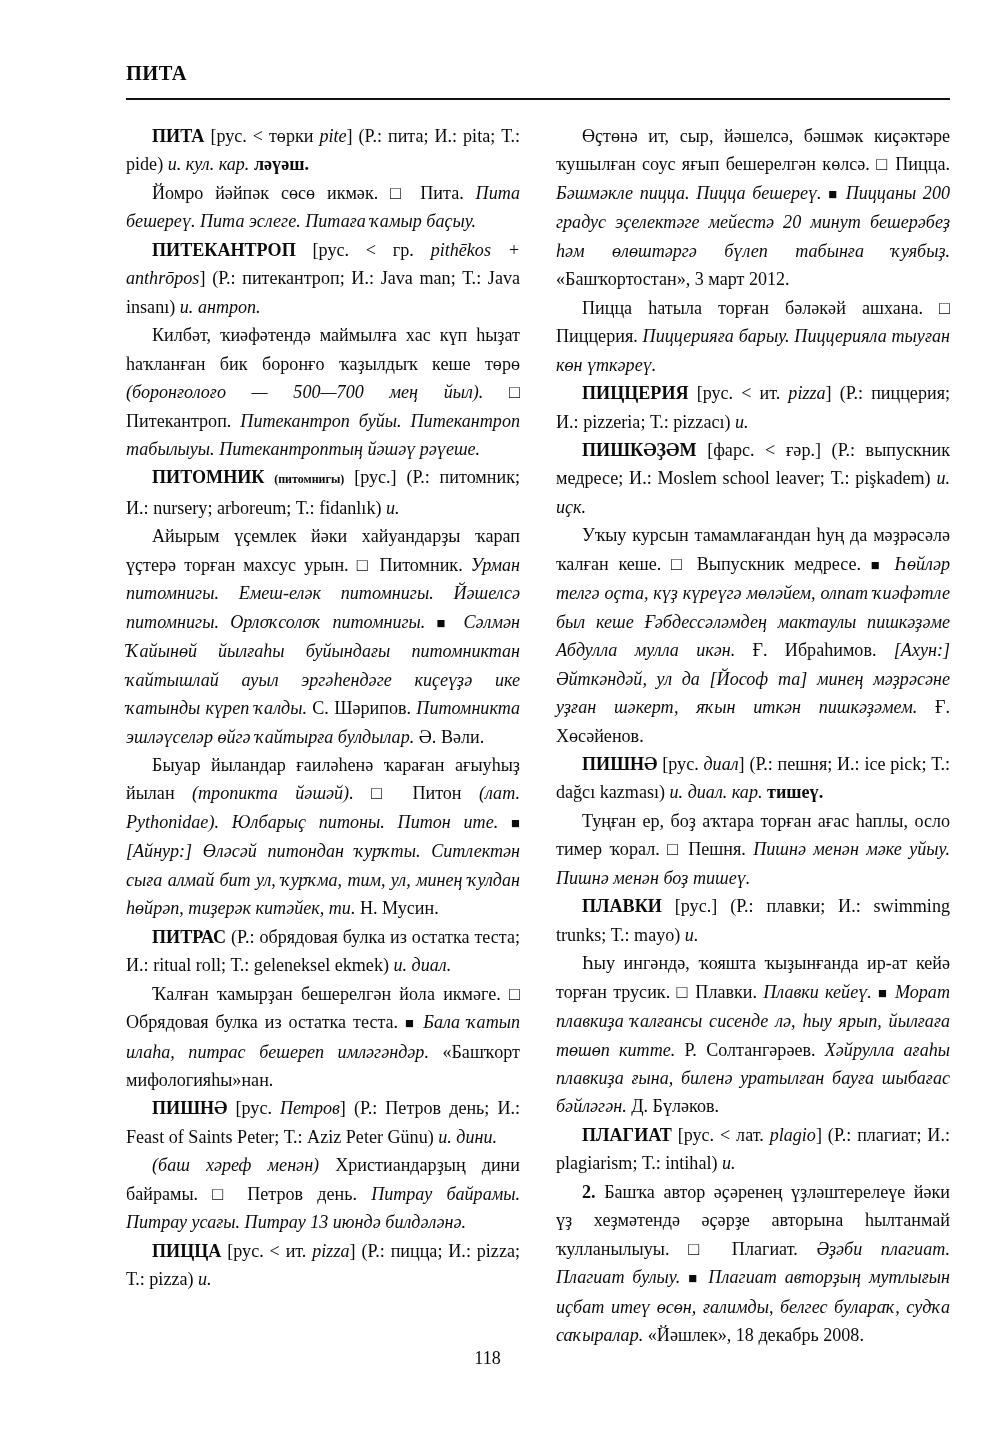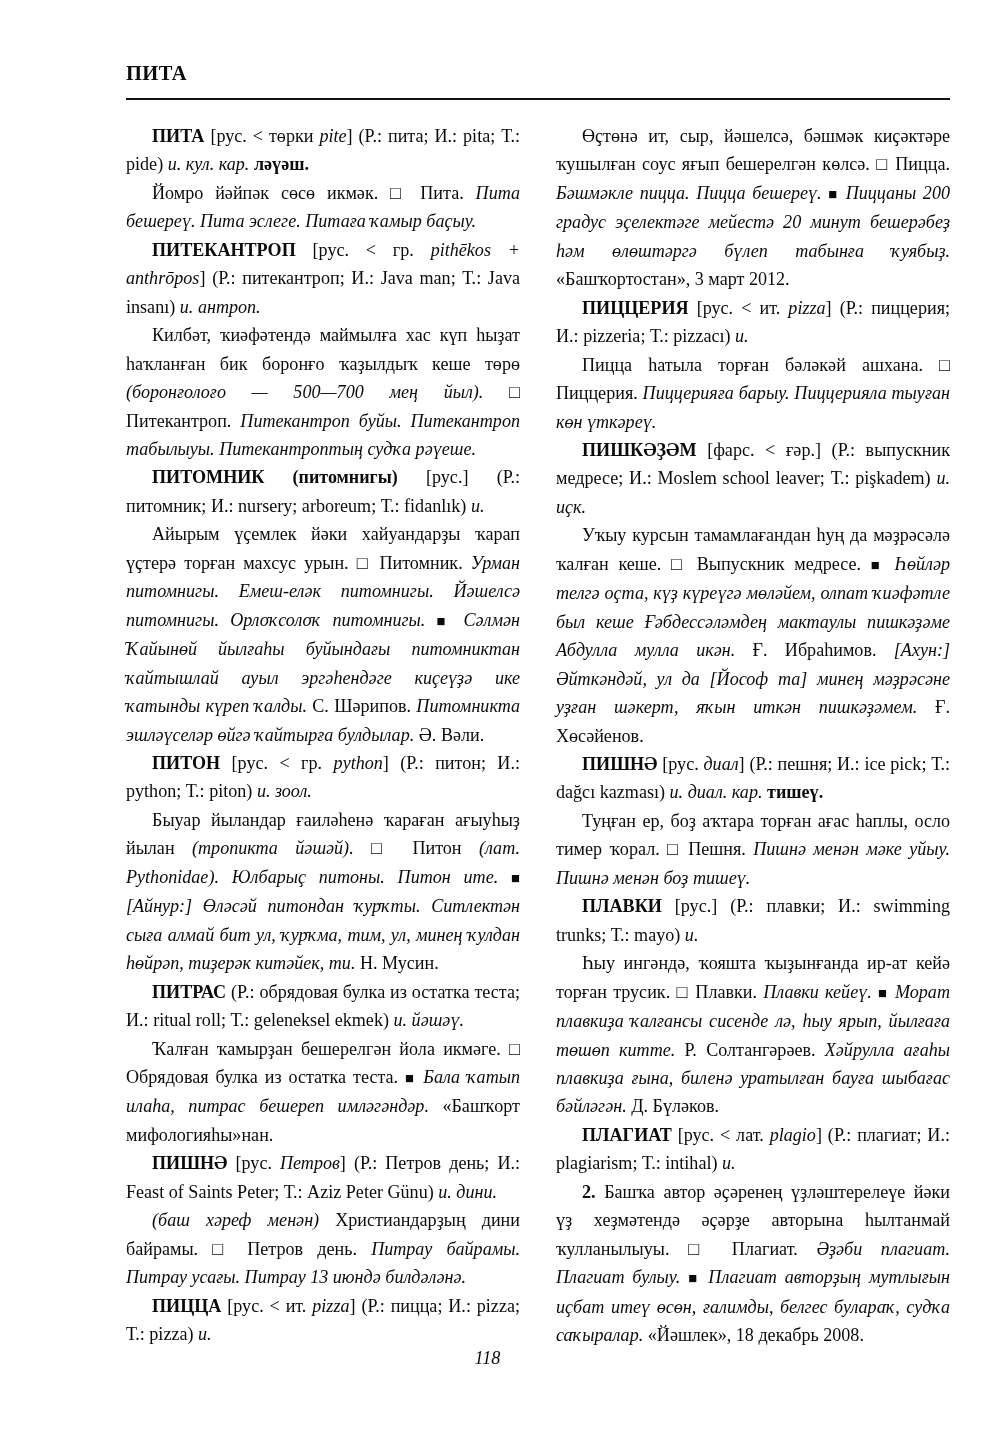--- a/index.html
+++ b/index.html
@@ -60,21 +60,21 @@
     font-size: 18.1px;
     line-height: 28.45px;
     text-indent: 26px;
     hyphens: manual;
   }
   .hw {
     font-weight: bold;
   }
   .hw-sub {
     font-weight: bold;
-    font-size: 18px;
+    font-size: 12px;
   }
   .it {
     font-style: italic;
   }
   .bi {
     font-weight: normal;
     font-style: italic;
   }
   .sq-open::before {
     content: "\25A1";
@@ -90,63 +90,61 @@
   .sense {
     font-weight: bold;
   }
   .pagenum {
     position: absolute;
     left: 0;
     top: 1348px;
     width: 899px;
     text-align: center;
     font-size: 18.1px;
-    font-style: italic;
   }
 </style>
 </head>
 <body>
 
 <div class="page">
 
   <div class="runhead">ПИТА</div>
   <div class="rule"></div>
 
   <div class="columns">
 
     <div class="col">
 
       <p class="para"><span class="hw">ПИТА</span> <span>[рус. &lt; төрки</span> <span class="it">pite</span><span>]</span> <span>(Р.: пита; И.: pita; Т.: pide)</span> <span class="it">и. кул. кар.</span> <span class="hw">ләүәш.</span></p>
       <p class="para"><span>Йомро йәйпәк сөсө икмәк.</span> <span class="sq-open"></span> <span>Пита.</span> <span class="it">Пита бешереү. Пита эслеге. Питаға ҡамыр баҫыу.</span></p>
 
       <p class="para"><span class="hw">ПИТЕКАНТРОП</span> <span>[рус. &lt; гр.</span> <span class="it">pithēkos + anthrōpos</span><span>]</span> <span>(Р.: питекантроп; И.: Java man; Т.: Java insanı)</span> <span class="it">и. антроп.</span></p>
-      <p class="para"><span>Килбәт, ҡиәфәтендә маймылға хас күп һыҙат һаҡланған бик боронғо ҡаҙылдыҡ кеше төрө</span> <span class="it">(боронғолоғо — 500—700 мең йыл).</span> <span class="sq-open"></span> <span>Питекантроп.</span> <span class="it">Питекантроп буйы. Питекантроп табылыуы. Питекантроптың судҡа рәүеше.</span></p>
+      <p class="para"><span>Килбәт, ҡиәфәтендә маймылға хас күп һыҙат һаҡланған бик боронғо ҡаҙылдыҡ кеше төрө</span> <span class="it">(боронғолоғо — 500—700 мең йыл).</span> <span class="sq-open"></span> <span>Питекантроп.</span> <span class="it">Питекантроп буйы. Питекантроп табылыуы. Питекантроптың йәшәү рәүеше.</span></p>
 
       <p class="para"><span class="hw">ПИТОМНИК</span> <span class="hw-sub">(питомнигы)</span> <span>[рус.]</span> <span>(Р.: питомник; И.: nursery; arboreum; Т.: fidanlık)</span> <span class="it">и.</span></p>
       <p class="para"><span>Айырым үҫемлек йәки хайуандарҙы ҡарап үҫтерә торған махсус урын.</span> <span class="sq-open"></span> <span>Питомник.</span> <span class="it">Урман питомнигы. Емеш-еләк питомнигы. Йәшелсә питомнигы. Орлоҡсолоҡ питомнигы.</span> <span class="sq-fill"></span> <span class="it">Сәлмән Ҡайынөй йылғаһы буйындағы питомниктан ҡайтышлай ауыл эргәһендәге киҫеүҙә ике ҡатынды күреп ҡалды.</span> <span>С. Шәрипов.</span> <span class="it">Питомникта эшләүселәр өйгә ҡайтырға булдылар.</span> <span>Ә. Вәли.</span></p>
 
-      <p class="para"><span class="hw">ПИТОН</span> <span>[рус. &lt; гр.</span> <span class="it">python</span><span>]</span> <span>(Р.: питон; И.: python; Т.: piton)</span> <span class="it">и. зоол.</span></p>
       <p class="para"><span>Быуар йыландар ғаиләһенә ҡараған ағыуһыҙ йылан</span> <span class="it">(тропикта йәшәй).</span> <span class="sq-open"></span> <span>Питон</span> <span class="it">(лат. Pythonidae).</span> <span class="it">Юлбарыҫ питоны. Питон ите.</span> <span class="sq-fill"></span> <span class="it">[Айнур:] Өләсәй питондан ҡурҡты. Ситлектән сыға алмай бит ул, ҡурҡма, тим, ул, минең ҡулдан һөйрәп, тиҙерәк китәйек,</span> <span class="it">ти.</span> <span>Н. Мусин.</span></p>
 
-      <p class="para"><span class="hw">ПИТРАС</span> <span>(Р.: обрядовая булка из остатка теста; И.: ritual roll; Т.: geleneksel ekmek)</span> <span class="it">и. йәшәү.</span></p>
+      <p class="para"><span class="hw">ПИТРАС</span> <span>(Р.: обрядовая булка из остатка теста; И.: ritual roll; Т.: geleneksel ekmek)</span> <span class="it">и. диал.</span></p>
       <p class="para"><span>Ҡалған ҡамырҙан бешерелгән йола икмәге.</span> <span class="sq-open"></span> <span>Обрядовая булка из остатка теста.</span> <span class="sq-fill"></span> <span class="it">Бала ҡатып илаһа, питрас бешереп имләгәндәр.</span> <span>«Башҡорт мифологияһы»нан.</span></p>
 
       <p class="para"><span class="hw">ПИШНӘ</span> <span>[рус.</span> <span class="it">Петров</span><span>]</span> <span>(Р.: Петров день; И.: Feast of Saints Peter; Т.: Aziz Peter Günu)</span> <span class="it">и. дини.</span></p>
       <p class="para"><span class="bi">(баш хәреф менән)</span> <span>Христиандарҙың дини байрамы.</span> <span class="sq-open"></span> <span>Петров день.</span> <span class="it">Питрау байрамы. Питрау усағы. Питрау 13 июндә билдәләнә.</span></p>
 
       <p class="para"><span class="hw">ПИЦЦА</span> <span>[рус. &lt; ит.</span> <span class="it">pizza</span><span>]</span> <span>(Р.: пицца; И.: pizza; Т.: pizza)</span> <span class="it">и.</span></p>
 
     </div>
 
     <div class="col">
 
       <p class="para"><span>Өҫтөнә ит, сыр, йәшелсә, бәшмәк киҫәктәре ҡушылған соус яғып бешерелгән көлсә.</span> <span class="sq-open"></span> <span>Пицца.</span> <span class="it">Бәшмәкле пицца. Пицца бешереү.</span> <span class="sq-fill"></span> <span class="it">Пиццаны 200 градус эҫелектәге мейестә 20 минут бешерәбеҙ һәм өлөштәргә бүлеп табынға ҡуябыҙ.</span> <span>«Башҡортостан», 3 март 2012.</span></p>
 
+      <p class="para"><span>Пицца һатыла торған бәләкәй ашхана.</span> <span class="sq-open"></span> <span>Пиццерия.</span> <span class="it">Пиццерияға барыу. Пиццерияла тыуған көн үткәреү.</span></p>
       <p class="para"><span class="hw">ПИЦЦЕРИЯ</span> <span>[рус. &lt; ит.</span> <span class="it">pizza</span><span>]</span> <span>(Р.: пиццерия; И.: pizzeria; Т.: pizzacı)</span> <span class="it">и.</span></p>
-      <p class="para"><span>Пицца һатыла торған бәләкәй ашхана.</span> <span class="sq-open"></span> <span>Пиццерия.</span> <span class="it">Пиццерияға барыу. Пиццерияла тыуған көн үткәреү.</span></p>
 
       <p class="para"><span class="hw">ПИШКӘҘӘМ</span> <span>[фарс. &lt; ғәр.]</span> <span>(Р.: выпускник медресе; И.: Moslem school leaver; Т.: pişkadem)</span> <span class="it">и. иҫк.</span></p>
       <p class="para"><span>Уҡыу курсын тамамлағандан һуң да мәҙрәсәлә ҡалған кеше.</span> <span class="sq-open"></span> <span>Выпускник медресе.</span> <span class="sq-fill"></span> <span class="it">Һөйләр телгә оҫта, күҙ күреүгә мөләйем, олпат ҡиәфәтле был кеше Ғәбдессәләмдең мактаулы пишкәҙәме Абдулла мулла икән.</span> <span>Ғ. Ибраһимов.</span> <span class="it">[Ахун:] Әйткәндәй, ул да [Йософ та] минең мәҙрәсәне уҙған шәкерт, яҡын иткән пишкәҙәмем.</span> <span>Ғ. Хөсәйенов.</span></p>
 
       <p class="para"><span class="hw">ПИШНӘ</span> <span>[рус.</span> <span class="it">диал</span><span>]</span> <span>(Р.: пешня; И.: ice pick; Т.: dağcı kazması)</span> <span class="it">и. диал. кар.</span> <span class="hw">тишеү.</span></p>
       <p class="para"><span>Туңған ер, боҙ аҡтара торған ағас һаплы, осло тимер ҡорал.</span> <span class="sq-open"></span> <span>Пешня.</span> <span class="it">Пишнә менән мәке уйыу. Пишнә менән боҙ тишеү.</span></p>
 
       <p class="para"><span class="hw">ПЛАВКИ</span> <span>[рус.]</span> <span>(Р.: плавки; И.: swimming trunks; Т.: mayo)</span> <span class="it">и.</span></p>
       <p class="para"><span>Һыу ингәндә, ҡояшта ҡыҙынғанда ир-ат кейә торған трусик.</span> <span class="sq-open"></span> <span>Плавки.</span> <span class="it">Плавки кейеү.</span> <span class="sq-fill"></span> <span class="it">Морат плавкиҙа ҡалғансы сисенде лә, һыу ярып, йылғаға төшөп китте.</span> <span>Р. Солтангәрәев.</span> <span class="it">Хәйрулла ағаһы плавкиҙа ғына, биленә уратылған бауға шыбағас бәйләгән.</span> <span>Д. Бүләков.</span></p>
 

